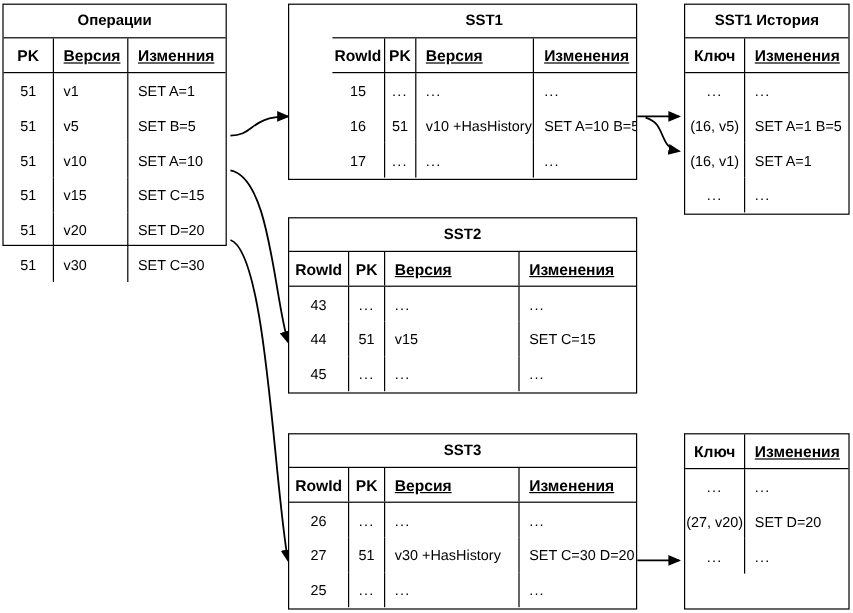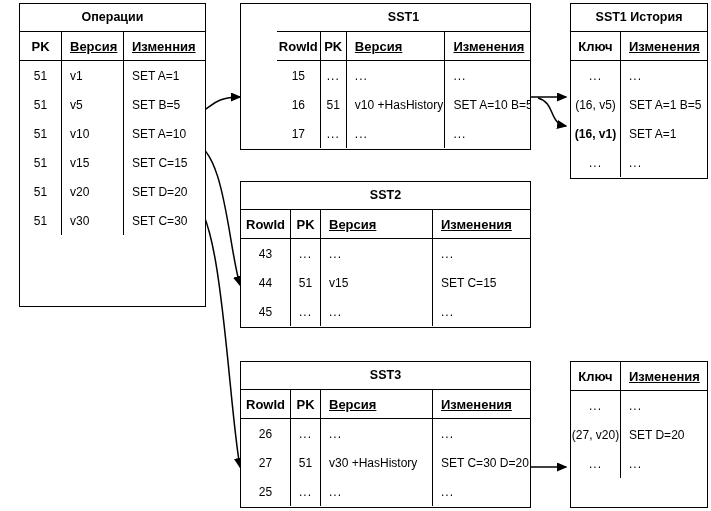--- a/index.html
+++ b/index.html
@@ -101,21 +101,21 @@
 
     <path d="M192,200 C222,210 228,400 240,467" fill="none" stroke="#000" stroke-width="1.5" marker-end="url(#ah)"></path>
 
     <path d="M531,97 L566,97" fill="none" stroke="#000" stroke-width="1.5" marker-end="url(#ah)"></path>
 
     <path d="M538,98 C556,103 548,123 566,126" fill="none" stroke="#000" stroke-width="1.5" marker-end="url(#ah)"></path>
 
     <path d="M531,467 L566,467" fill="none" stroke="#000" stroke-width="1.5" marker-end="url(#ah)"></path>
   </svg>
 
-  <div class="tbl" style="left:19px; top:3px; width:187px; height:304px;">
+  <div class="tbl" style="left:2px; top:3px; width:187px; height:202px;">
     <div class="tbl-title" style="height:28px;">Операции</div>
     <div class="hdr-row" style="height:29px;">
       <div class="hdr-cell center" style="width:42px;">
         <span>PK</span>
       </div>
       <div class="hdr-cell left" style="width:62px;">
         <u>Версия</u>
       </div>
       <div class="hdr-cell left" style="width:80px;">
         <u>Изменния</u>
@@ -206,21 +206,21 @@
     <div class="body-rows">
       <div class="drow" style="height:29px;">
         <div class="dcell center dots" style="width:50px;">...</div>
         <div class="dcell left dots" style="width:85px;">...</div>
       </div>
       <div class="drow" style="height:29px;">
         <div class="dcell center" style="width:50px;">(16, v5)</div>
         <div class="dcell left" style="width:85px;text-align:right;">SET A=1 B=5</div>
       </div>
       <div class="drow" style="height:29px;">
-        <div class="dcell center" style="width:50px;font-weight:bold;">(16, v1)</div>
+        <div class="dcell center" style="width:50px;">(16, v1)</div>
         <div class="dcell left" style="width:85px;">SET A=1</div>
       </div>
       <div class="drow" style="height:29px;">
         <div class="dcell center dots" style="width:50px;">...</div>
         <div class="dcell left dots" style="width:85px;">...</div>
       </div>
     </div>
   </div>
 
   <div class="tbl" style="left:240px; top:181px; width:291px; height:147px;">

